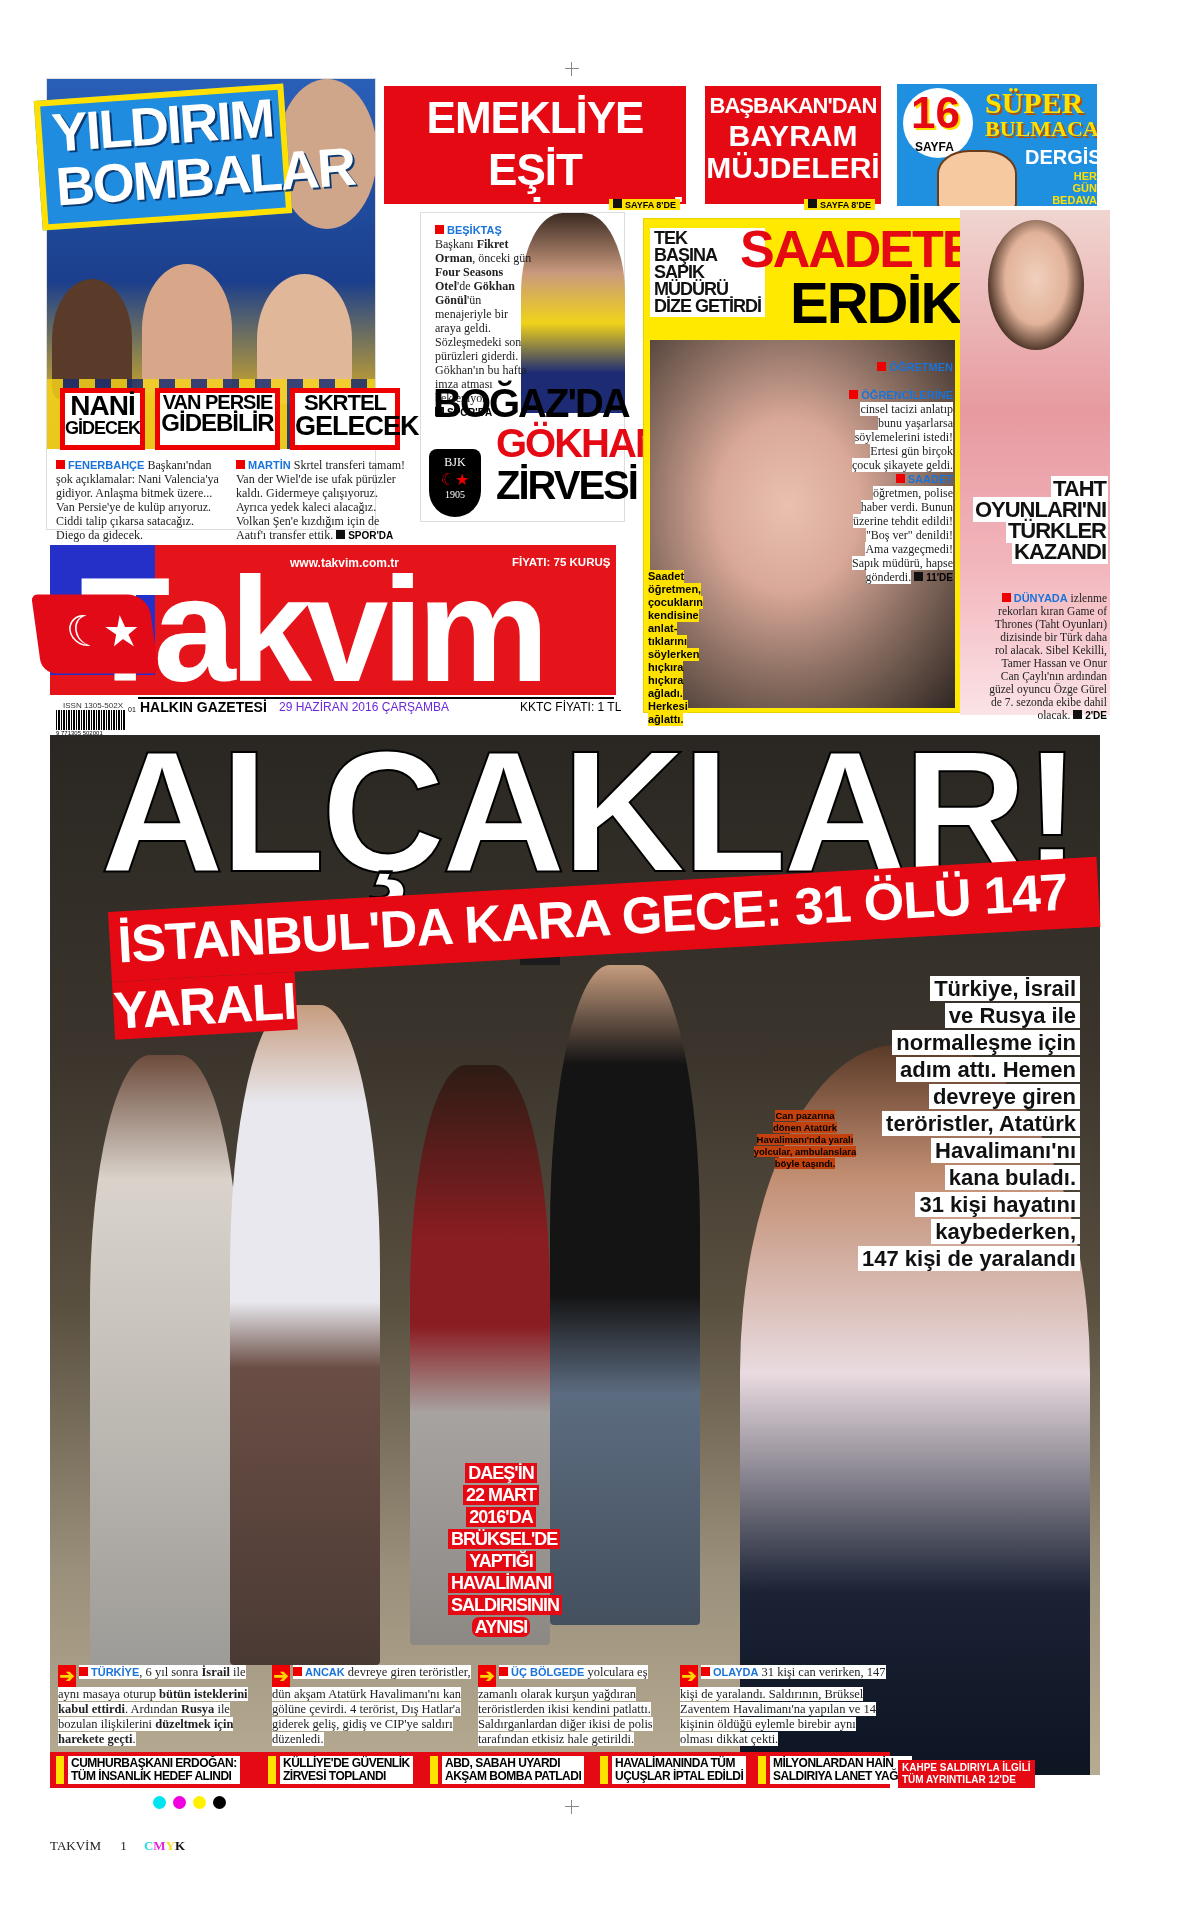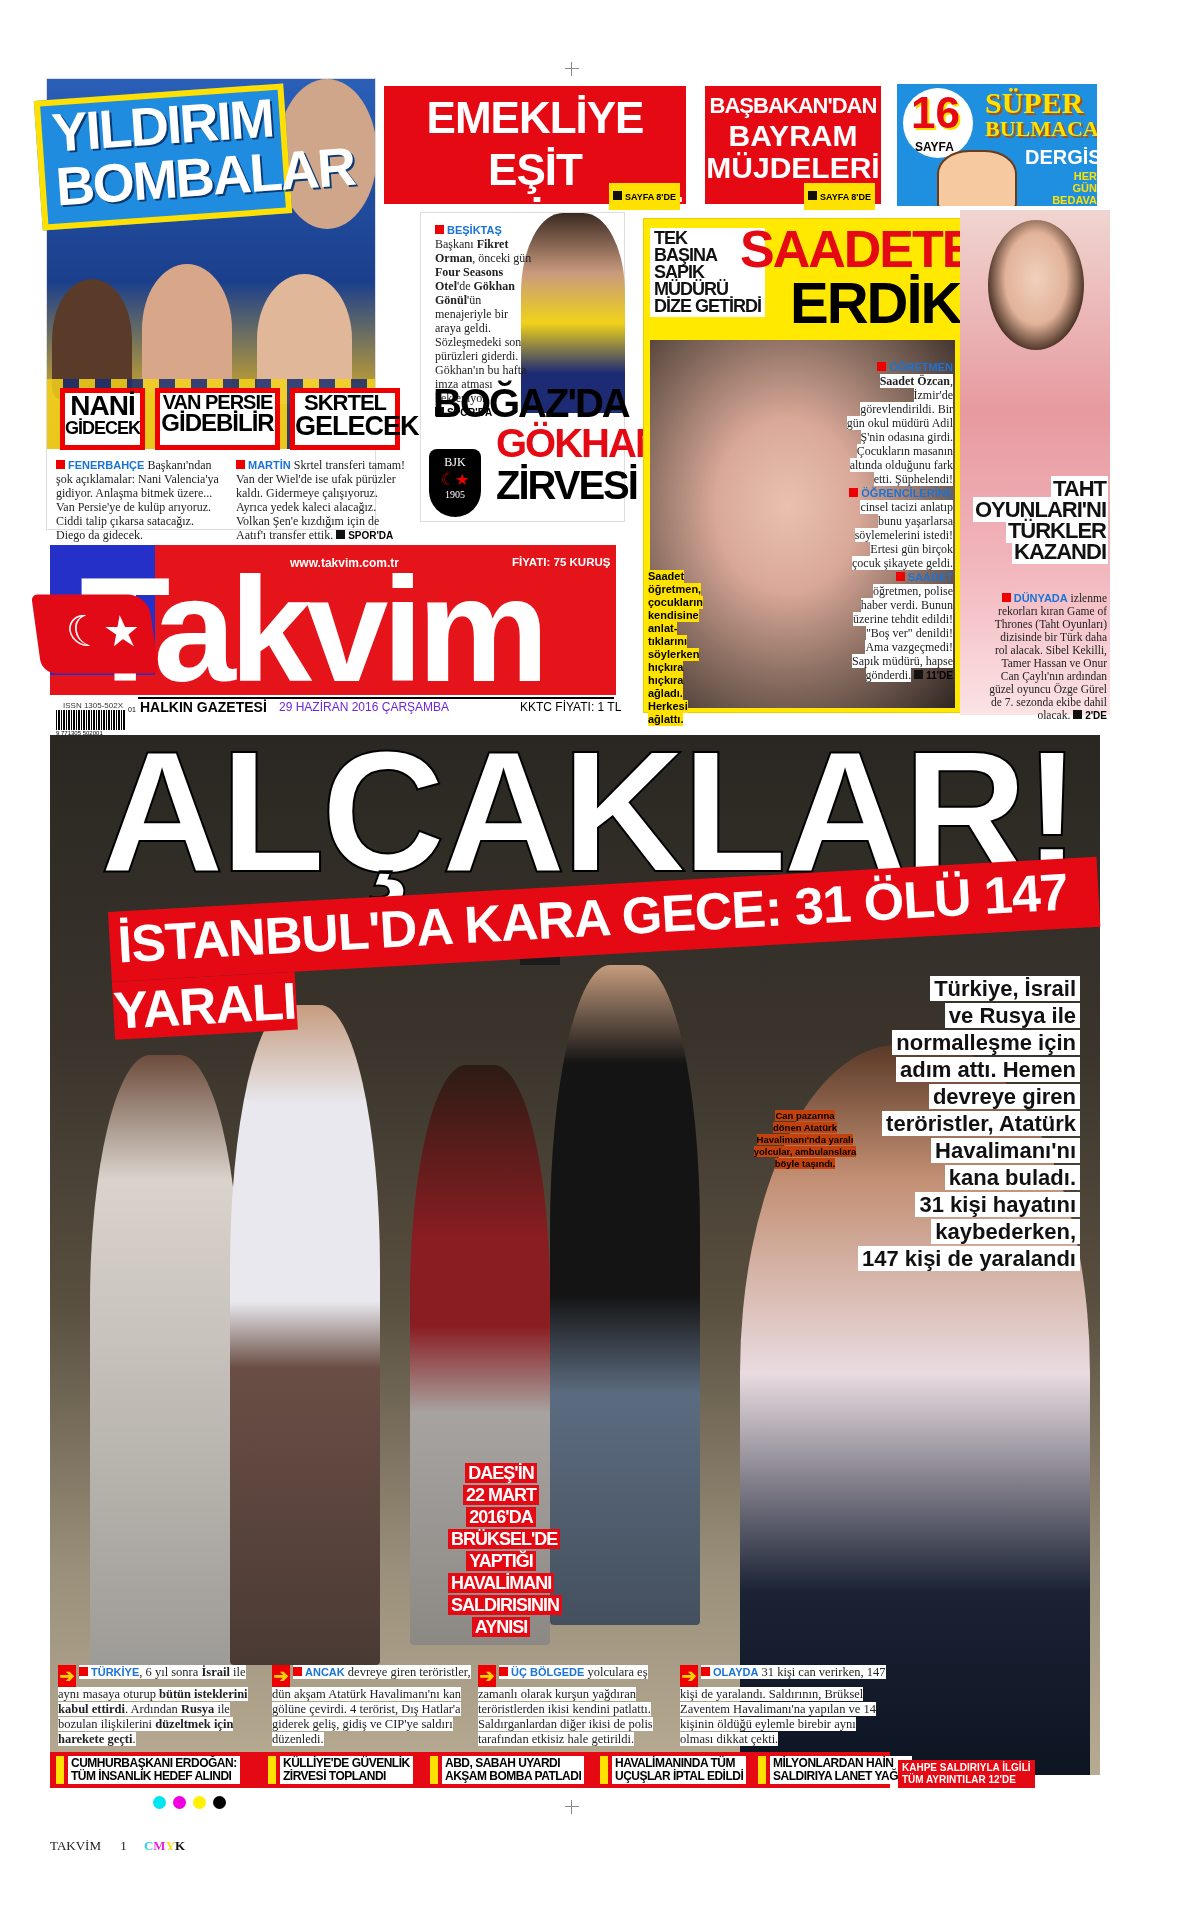--- a/index.html
+++ b/index.html
@@ -18,21 +18,21 @@
   .player { position: absolute; border-radius: 50% 50% 10% 10%; }
   .tag-box { position: absolute; background: #fff; border: 5px solid #e00; text-align: center; color: #000; font-weight: 700; line-height: 0.95; letter-spacing: -1px; }
   .news-text { font-family: "Liberation Serif", serif; font-size: 12px; line-height: 14px; color: #222; }
   .kw { font-family: "Liberation Sans", sans-serif; font-weight: 700; color: #1a73d9; font-size: 11px; }
   .sq { display: inline-block; width: 9px; height: 9px; background: #e00; margin-right: 3px; vertical-align: 0; }
   .sq.black { background: #111; }
   .ref { font-family: "Liberation Sans", sans-serif; font-weight: 700; font-size: 10px; color: #000; }
 
   
   .red-box { background: #e50914; color: #fff; text-align: center; font-weight: 700; }
-  .sayfa { position: absolute; background: #ffe100; color: #000; font-size: 9px; font-weight: 700; padding: 8px 4px; }
+  .sayfa { position: absolute; background: #ffe100; color: #000; font-size: 9px; font-weight: 700; padding: 0 4px; }
 
   
   #bulmaca { left: 897px; top: 84px; width: 200px; height: 122px; background: #1f8fe0; overflow: hidden; }
 
   
   #saadet-panel { left: 643px; top: 218px; width: 318px; height: 495px; background: #ffe900; border: 1px solid #e8d000; }
   #saadet-photo { left: 650px; top: 340px; width: 305px; height: 368px; background: radial-gradient(ellipse at 45% 45%, #e9c1ae 0%, #d9a898 30%, #8b6f62 60%, #2f2622 100%); }
 
   
   #taht-photo { left: 960px; top: 210px; width: 150px; height: 505px; background: linear-gradient(#f0d5d0 0%, #e79aa0 40%, #f2b5bc 70%, #fbe3e6 100%); }
@@ -159,21 +159,21 @@
   <div>BAŞINA</div>
   <div>SAPIK</div>
   <div>MÜDÜRÜ</div>
   <div>DİZE GETİRDİ</div>
 </div>
 <div class="abs" style="left:740px;top:220px;font-size:52px;line-height:58px;font-weight:700;color:#e50914;letter-spacing:-2px;"><span>SAADETE</span></div>
 <div class="abs" style="left:790px;top:272px;font-size:58px;line-height:62px;font-weight:700;color:#000;letter-spacing:-2px;">ERDİK!</div>
 
 <div class="abs news-text" style="left:845px;top:360px;width:108px;text-align:right;">
   <span class="sq"></span><span class="kw">ÖĞRETMEN</span><br>
-  <span style="background:#fff;"><b>Saadet Özcan</b><span>, İzmir'de görevlendirildi. Bir gün okul müdürü Adil Ş'nin odasına girdi. Çocukların masanın altında olduğunu fark etti. Şüphelendi!</span></span><br>
+  <br>
   <span class="sq"></span><span class="kw">ÖĞRENCİLERİNE</span><br>
   <span style="background:#fff;">cinsel tacizi anlatıp bunu yaşarlarsa söylemelerini istedi! Ertesi gün birçok çocuk şikayete geldi.</span><br>
   <span class="sq"></span><span class="kw">SAADET</span>
   <span style="background:#fff;">öğretmen, polise haber verdi. Bunun üzerine tehdit edildi! "Boş ver" denildi! Ama vazgeçmedi! Sapık müdürü, hapse gönderdi.</span>
   <span class="sq black"></span><span class="ref">11'DE</span>
 </div>
 
 <div class="abs" style="left:648px;top:570px;width:64px;font-size:11px;font-weight:700;line-height:13px;color:#000;">
   <div style="background:#ffe100;display:inline-block;">Saadet</div><br>
   <div style="background:#ffe100;display:inline-block;">öğretmen,</div><br>
@@ -259,21 +259,21 @@
 </div>
 
 <div class="abs" style="left:448px;top:1462px;width:106px;text-align:center;font-weight:700;font-size:18px;line-height:22px;color:#fff;letter-spacing:-1px;">
   <div><span style="background:#e50914;padding:0 3px;">DAEŞ'İN</span></div>
   <div><span style="background:#e50914;padding:0 3px;">22 MART</span></div>
   <div><span style="background:#e50914;padding:0 3px;">2016'DA</span></div>
   <div><span style="background:#e50914;padding:0 3px;">BRÜKSEL'DE</span></div>
   <div><span style="background:#e50914;padding:0 3px;">YAPTIĞI</span></div>
   <div><span style="background:#e50914;padding:0 3px;">HAVALİMANI</span></div>
   <div><span style="background:#e50914;padding:0 3px;">SALDIRISININ</span></div>
-  <div><span style="background:#e50914;padding:0 3px;">AYNISI</span></div>
+  <div><span style="background:#e50914;padding:0 3px;border-radius:7px;">AYNISI</span></div>
 </div>
 
 <div class="bottom-col" style="left:58px;">
   <div class="news-text" style="font-size:12.5px;line-height:15px;">
     <span class="arrow">➔</span><span class="bg"><span class="sq"></span><span class="kw">TÜRKİYE</span><span>, 6 yıl sonra </span><b>İsrail</b><span> ile aynı masaya oturup </span><b>bütün isteklerini kabul ettirdi</b><span>. Ardından </span><b>Rusya</b><span> ile bozulan ilişkilerini </span><b>düzeltmek için harekete geçti</b><span>.</span></span>
   </div>
 </div>
 <div class="bottom-col" style="left:272px;">
   <div class="news-text" style="font-size:12.5px;line-height:15px;">
     <span class="arrow">➔</span><span class="bg"><span class="sq"></span><span class="kw">ANCAK</span> <span>devreye giren teröristler, dün akşam Atatürk Havalimanı'nı kan gölüne çevirdi. 4 terörist, Dış Hatlar'a giderek geliş, gidiş ve CIP'ye saldırı düzenledi.</span></span>

